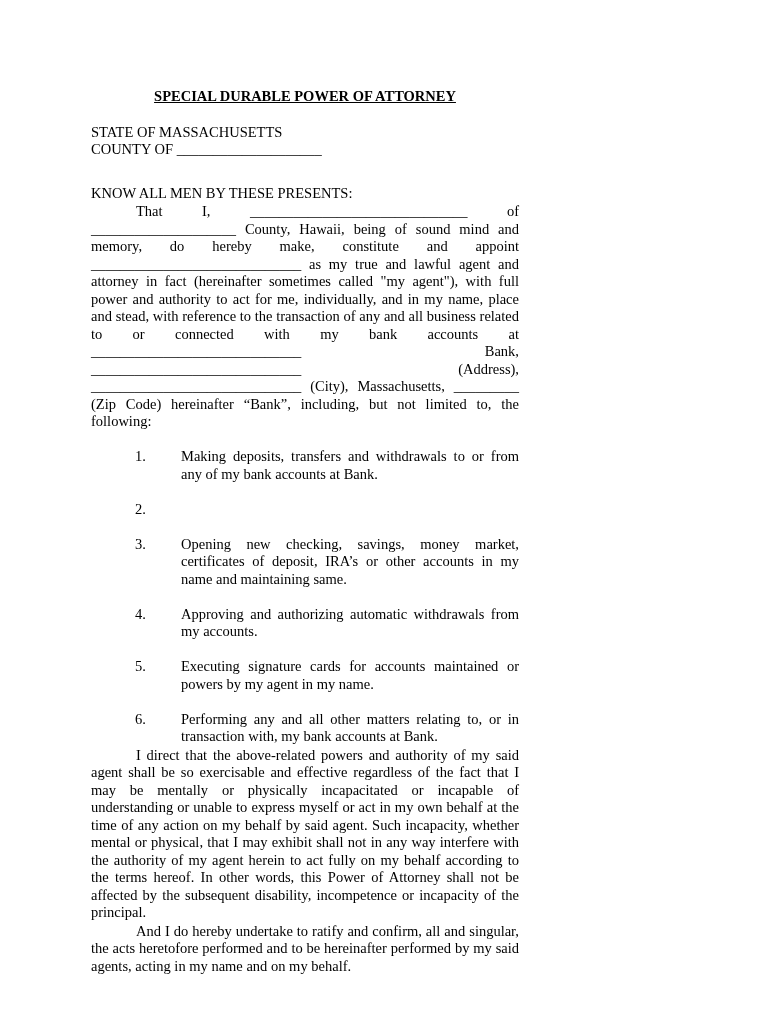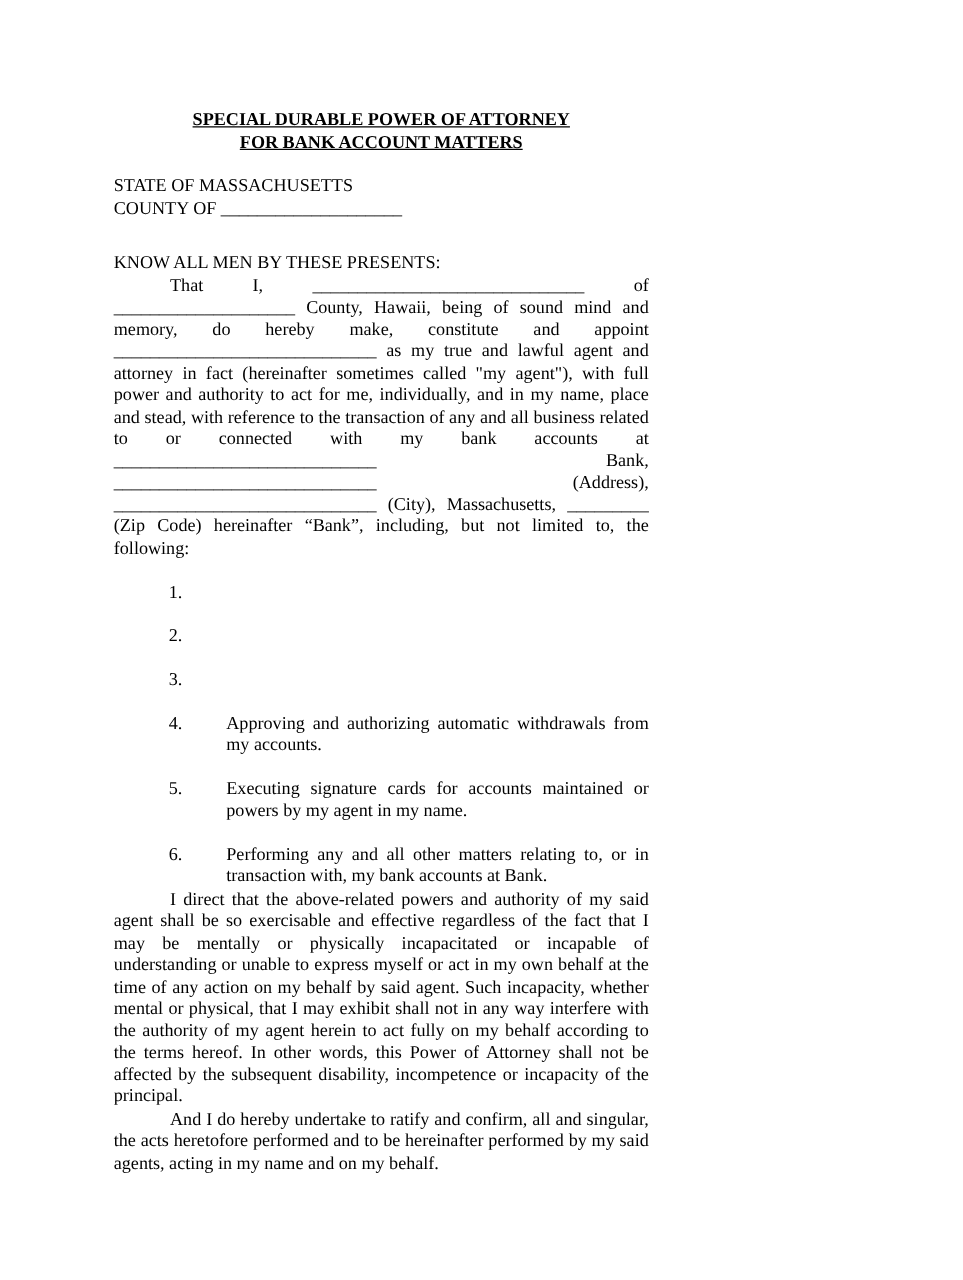--- a/index.html
+++ b/index.html
@@ -44,41 +44,42 @@
     text-align: justify;
   }
 </style>
 </head>
 <body>
 
 <div class="page">
 
   <div class="title-block">
     <span class="title-line"><span class="title-underline">SPECIAL DURABLE POWER OF ATTORNEY</span></span>
-    <span class="title-line"><span class="title-underline">FOR BANK ACCOUNT MATTERS</span></span>
   </div>
 
   <div class="header-block">
     <div>STATE OF MASSACHUSETTS</div>
     <div>COUNTY OF ____________________</div>
   </div>
 
   <div class="presents-line">KNOW ALL MEN BY THESE PRESENTS:</div>
 
   <p class="para first-indent">That I, ______________________________ of ____________________ County, Hawaii, being of sound mind and memory, do hereby make, constitute and appoint _____________________________ as my true and lawful agent and attorney in fact (hereinafter sometimes called "my agent"), with full power and authority to act for me, individually, and in my name, place and stead, with reference to the transaction of any and all business related to or connected with my bank accounts at _____________________________ Bank, _____________________________ (Address), _____________________________ (City), Massachusetts, _________ (Zip Code) hereinafter “Bank”, including, but not limited to, the following:</p>
 
   <div class="powers-list">
     <div class="list-item">
       <span class="list-num">1.</span>
+      <span class="list-text">Making deposits, transfers and withdrawals to or from any of my bank accounts at Bank.</span>
     </div>
     <div class="list-item">
       <span class="list-num">2.</span>
     </div>
     <div class="list-item">
       <span class="list-num">3.</span>
+      <span class="list-text">Opening new checking, savings, money market, certificates of deposit, IRA’s or other accounts in my name and maintaining same.</span>
     </div>
     <div class="list-item">
       <span class="list-num">4.</span>
       <span class="list-text">Approving and authorizing automatic withdrawals from my accounts.</span>
     </div>
     <div class="list-item">
       <span class="list-num">5.</span>
       <span class="list-text">Executing signature cards for accounts maintained or powers by my agent in my name.</span>
     </div>
     <div class="list-item">

